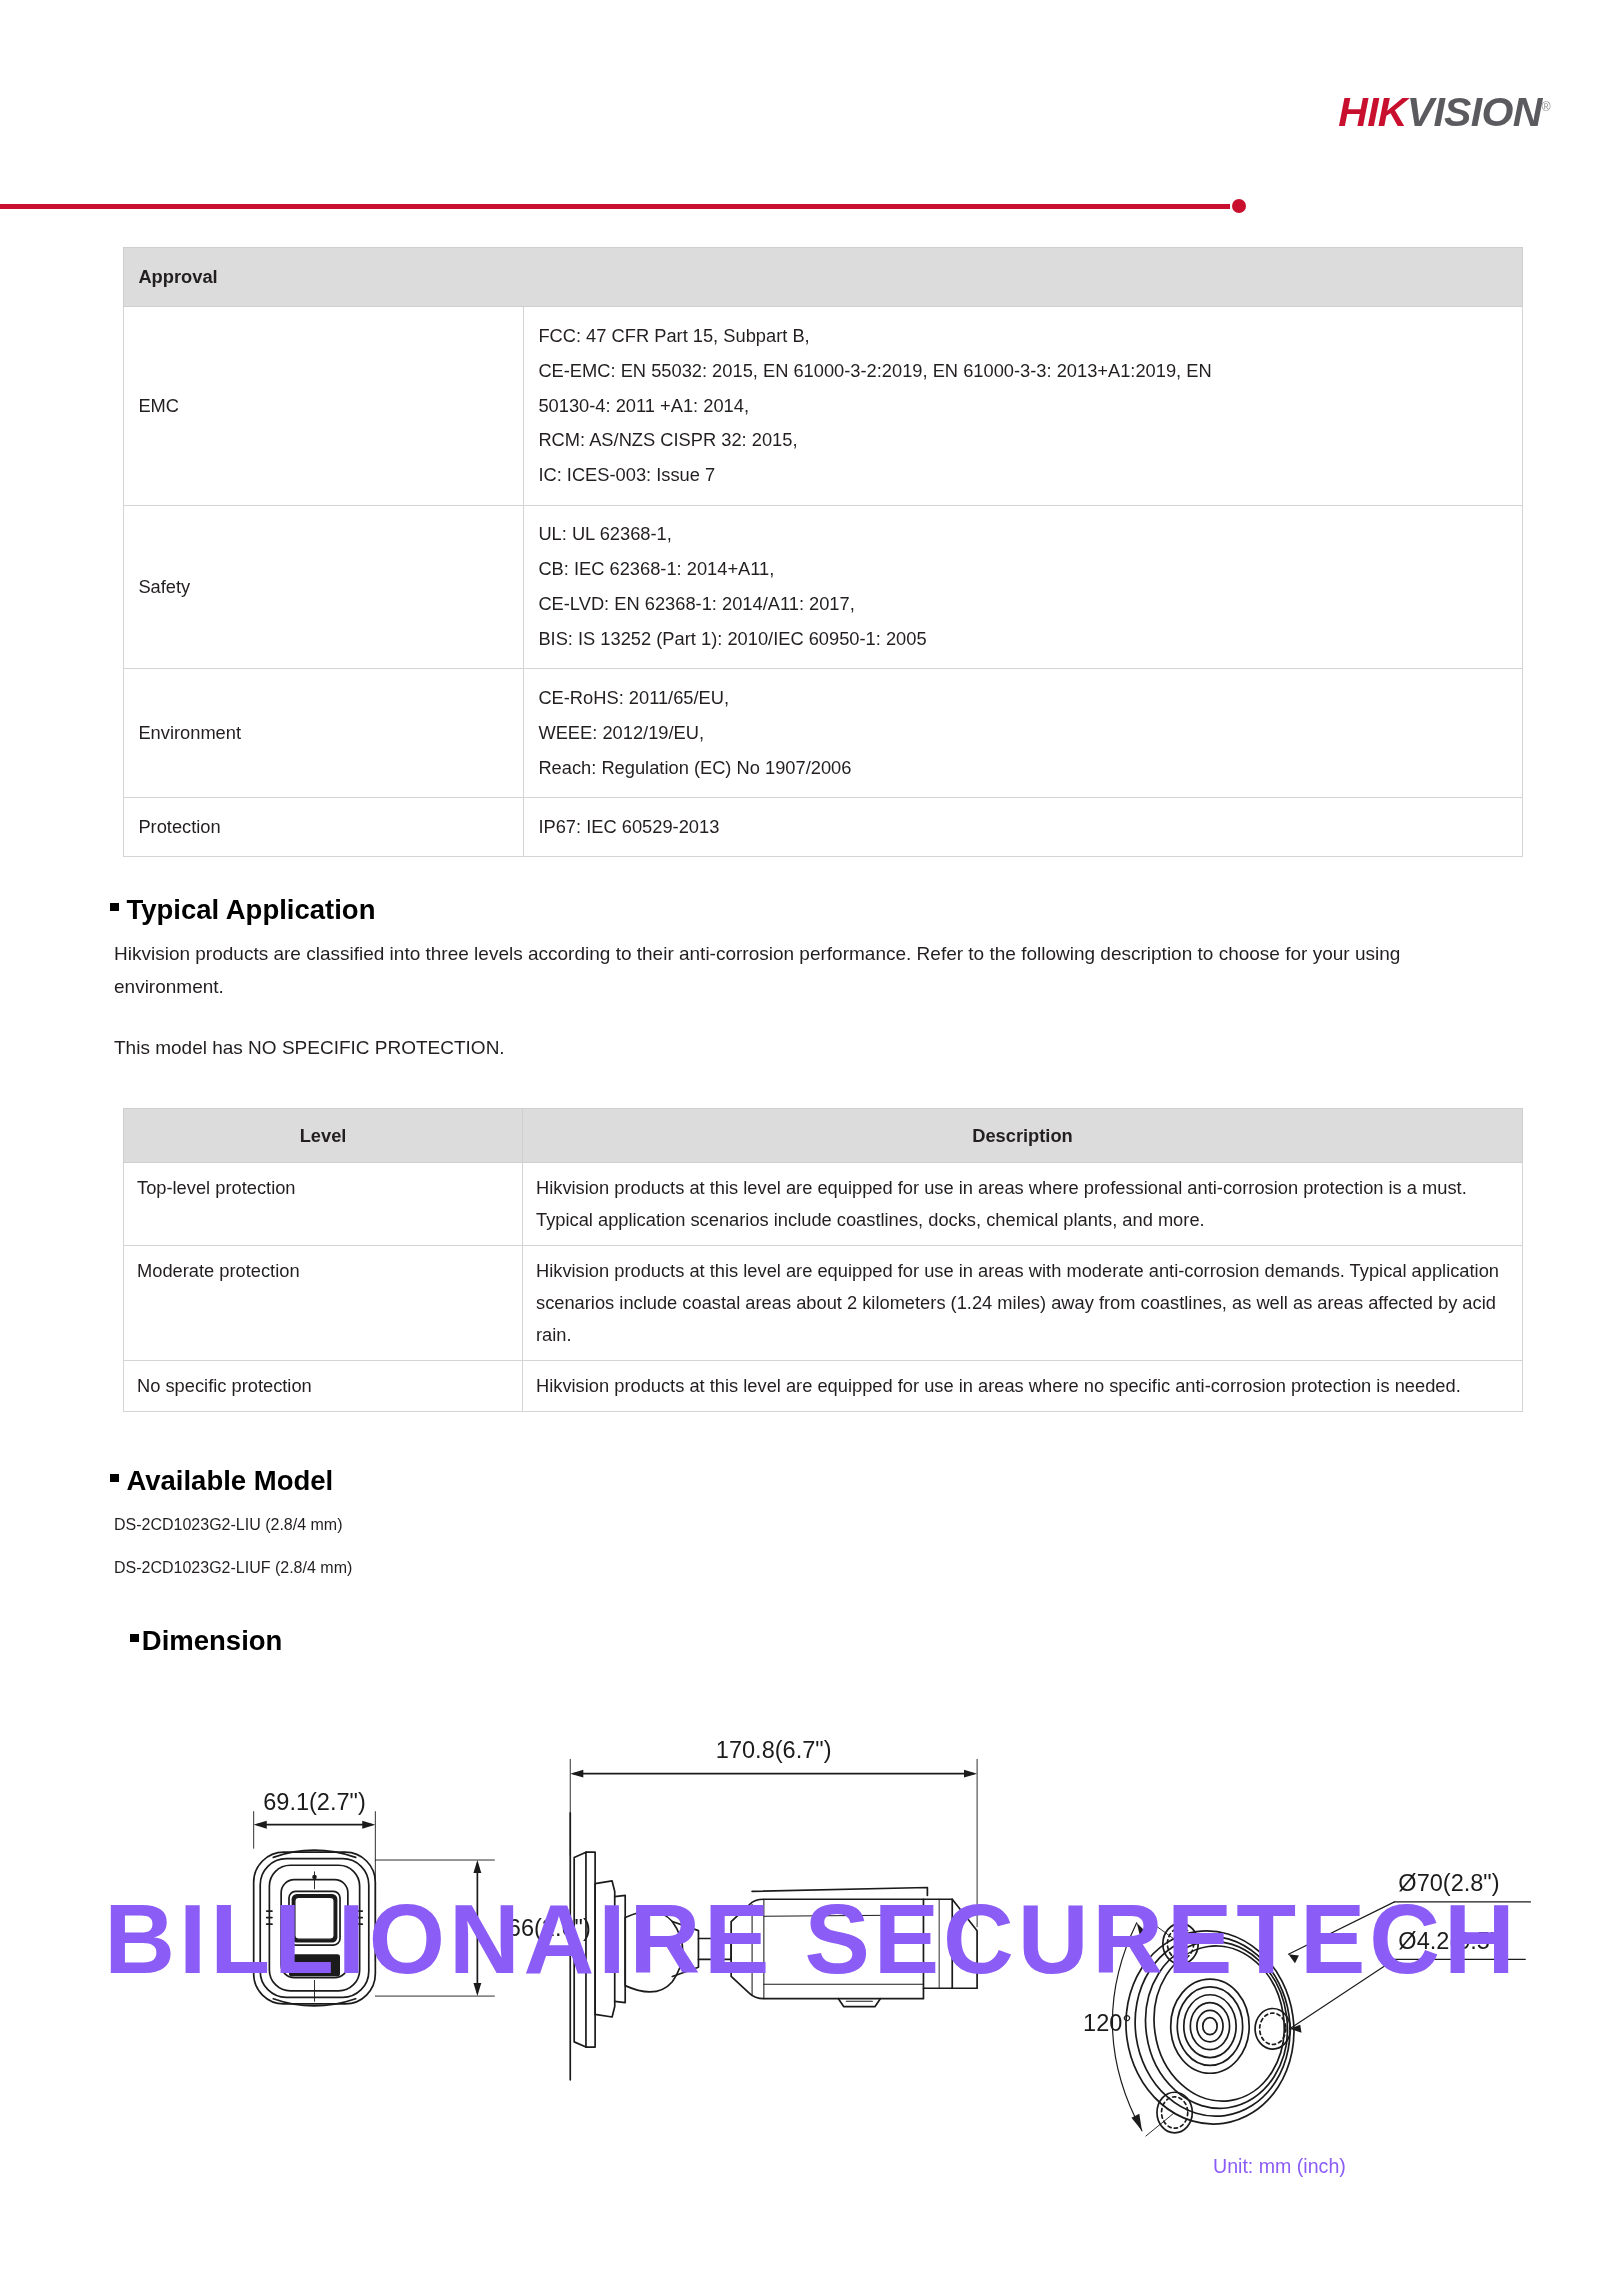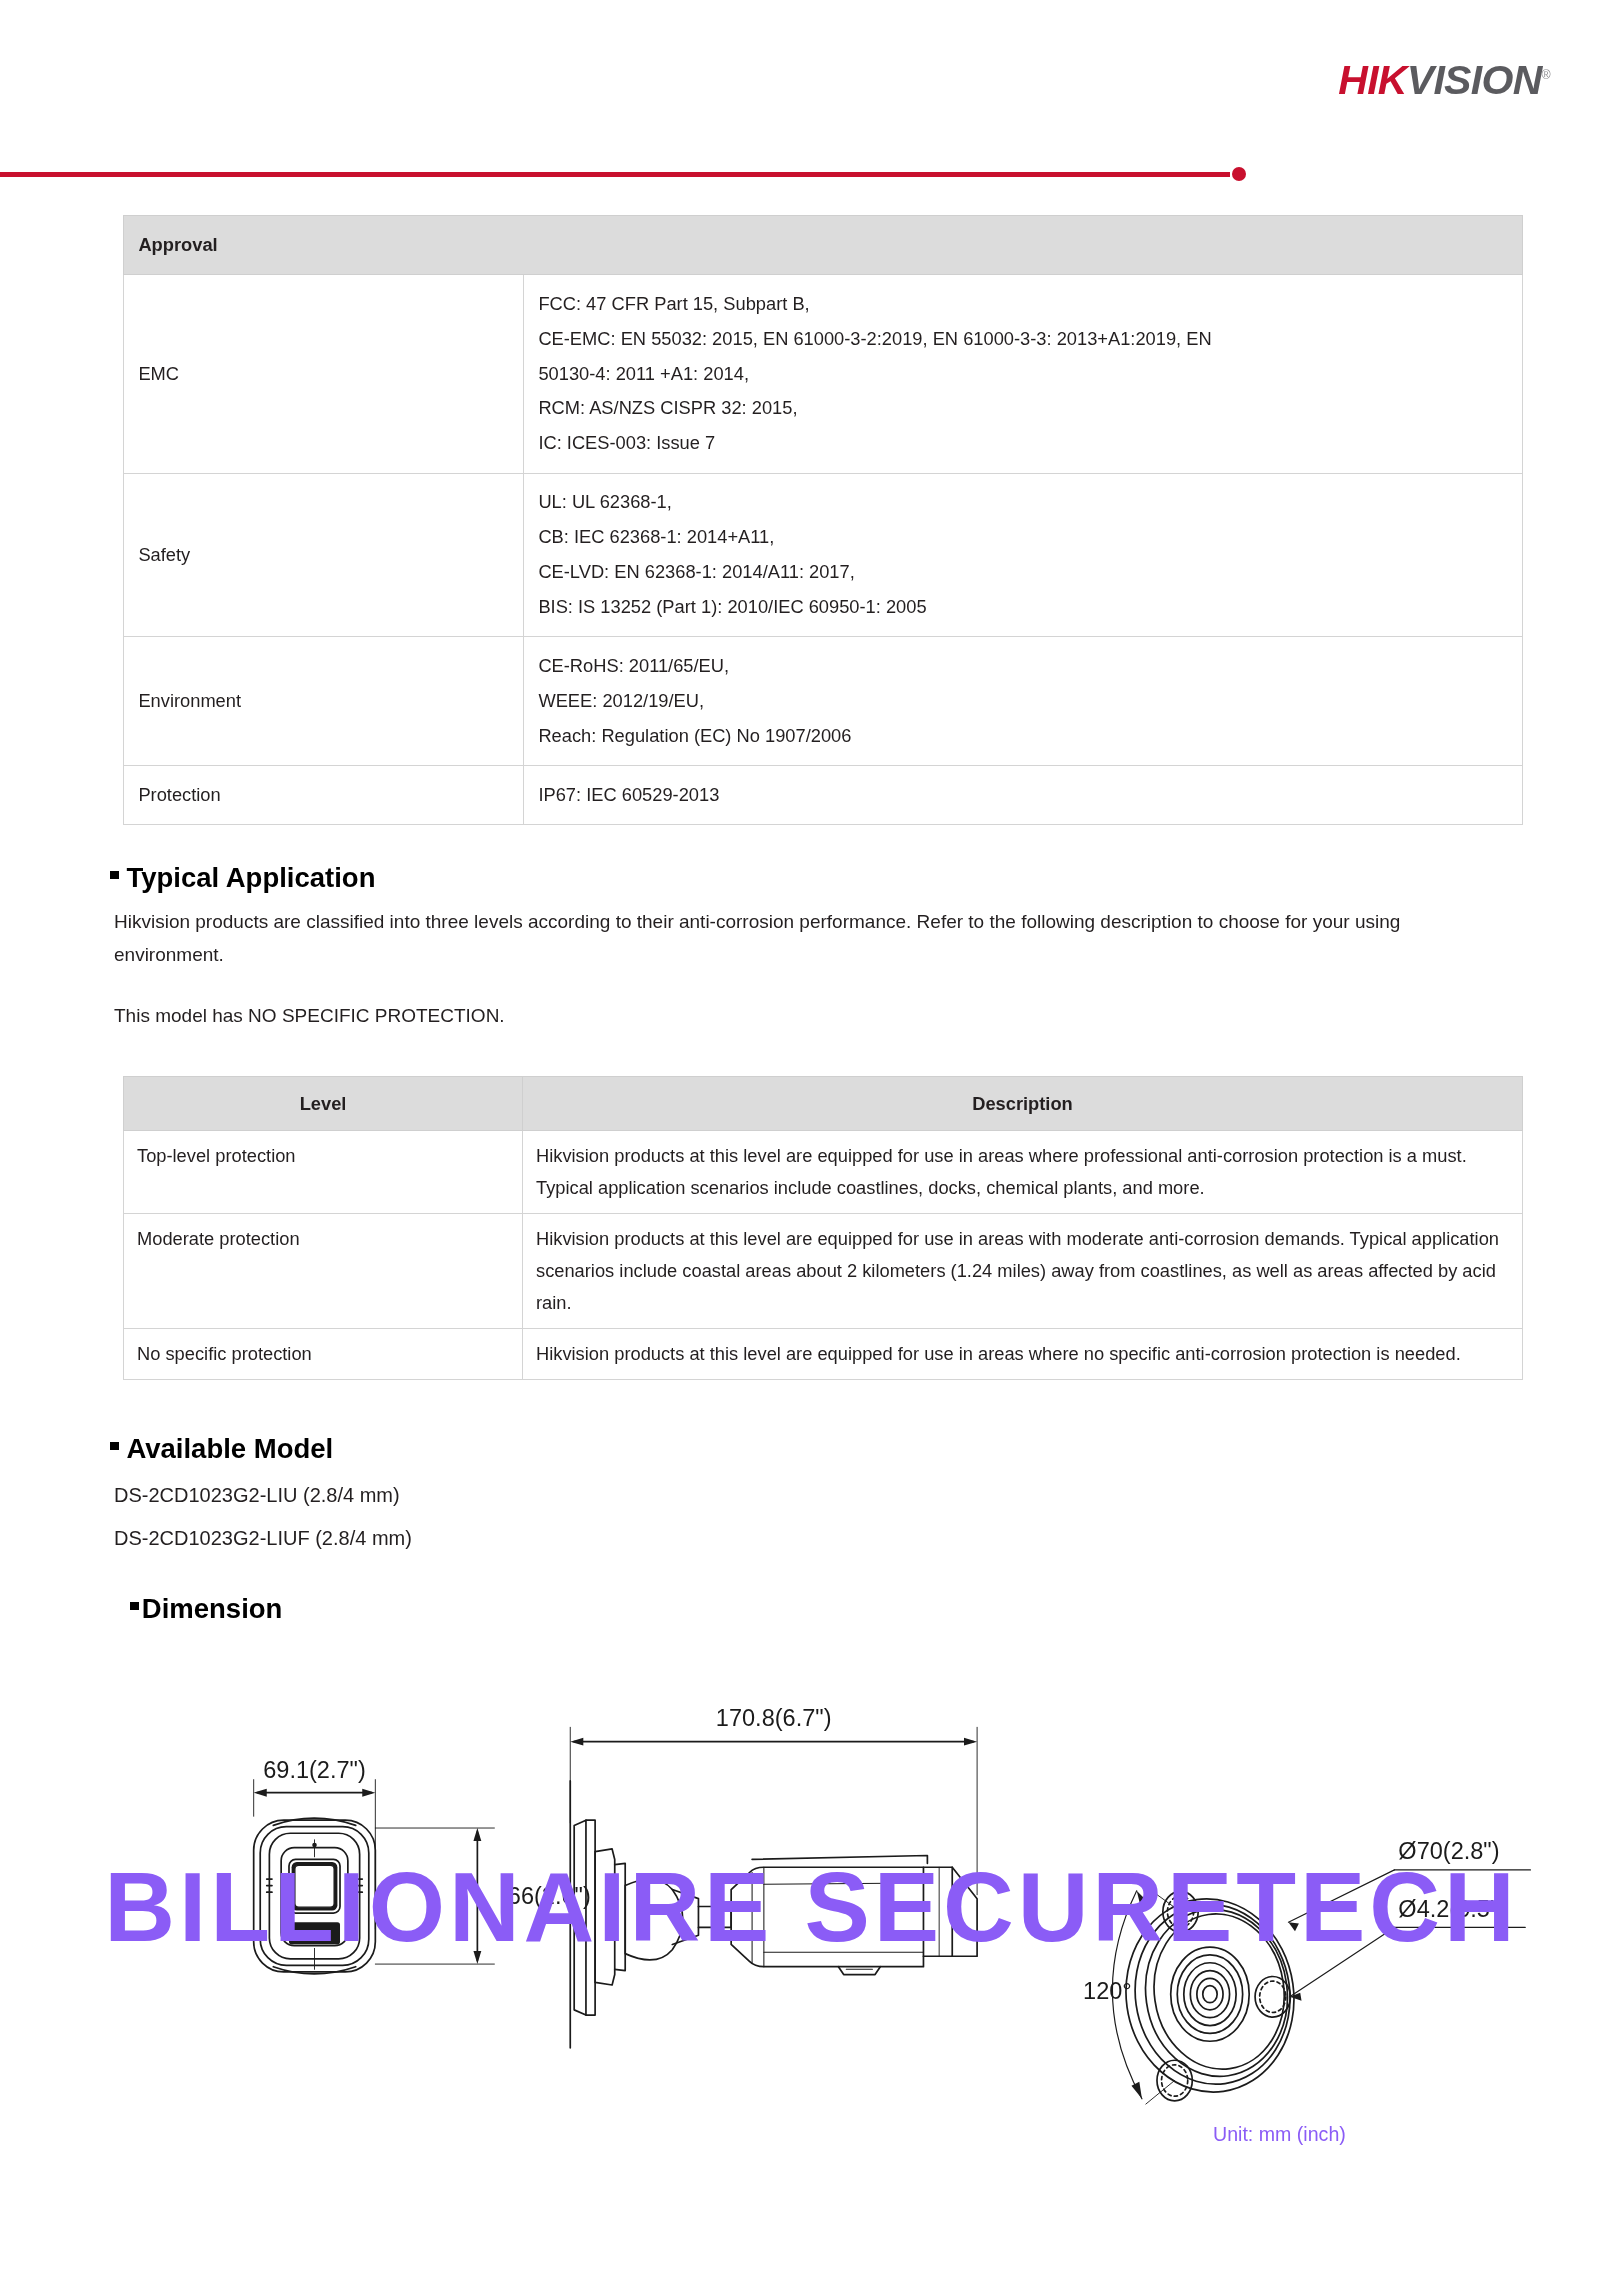--- a/index.html
+++ b/index.html
@@ -11,20 +11,21 @@
   body {
     font-family: "Liberation Sans", sans-serif;
     color: #231f20;
   }
   .page {
     position: relative;
     width: 1623px;
     height: 2240px;
     background: #ffffff;
     overflow: hidden;
+    margin-top: 32px;
   }
 
   
   .brand-logo {
     position: absolute;
     top: 60px;
     right: 73px;
     font-size: 41px;
     font-weight: bold;
     font-style: italic;
@@ -137,21 +138,21 @@
   }
   #level-table .hdr-row td {
     text-align: center;
     padding: 10.5px 13px;
     vertical-align: middle;
   }
 
   
   .model-line {
     position: absolute;
-    font-size: 20px;
+    font-size: 16px;
     color: #231f20;
     white-space: nowrap;
   }
 
   
   #dimension-figure {
     position: absolute;
     left: 98px;
     top: 1629px;
     width: 1439px;

